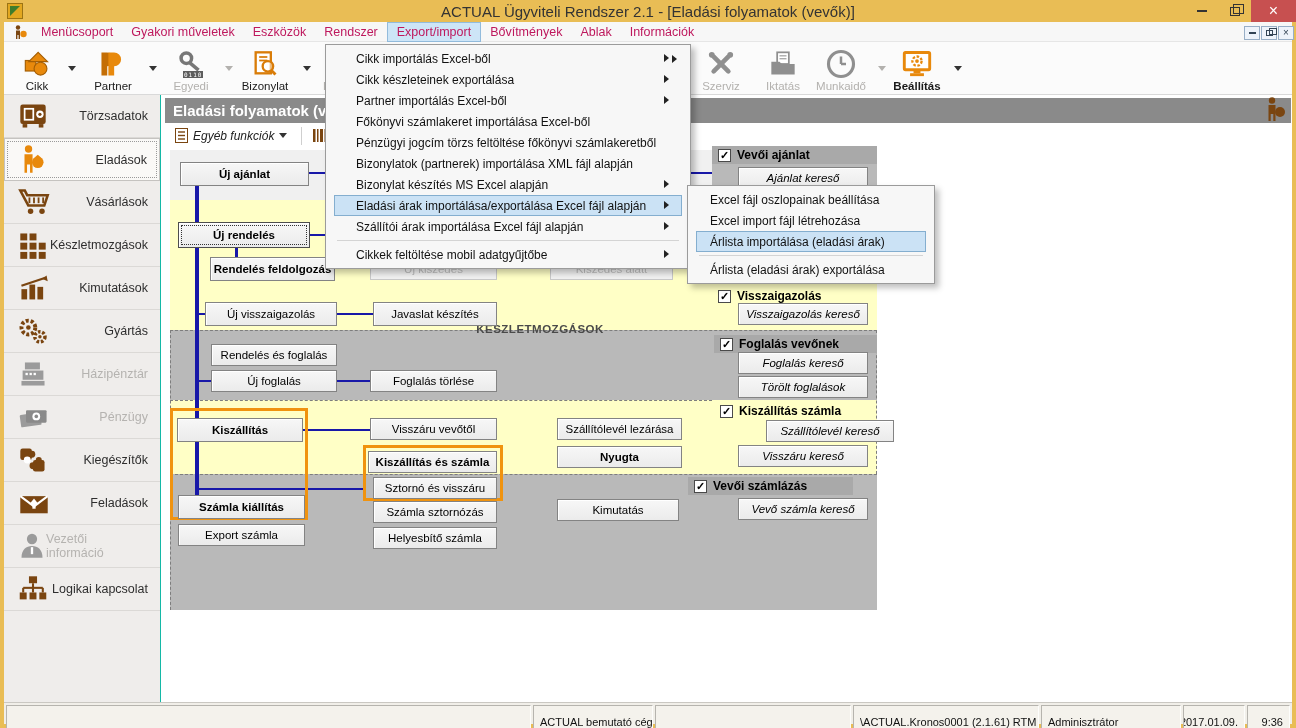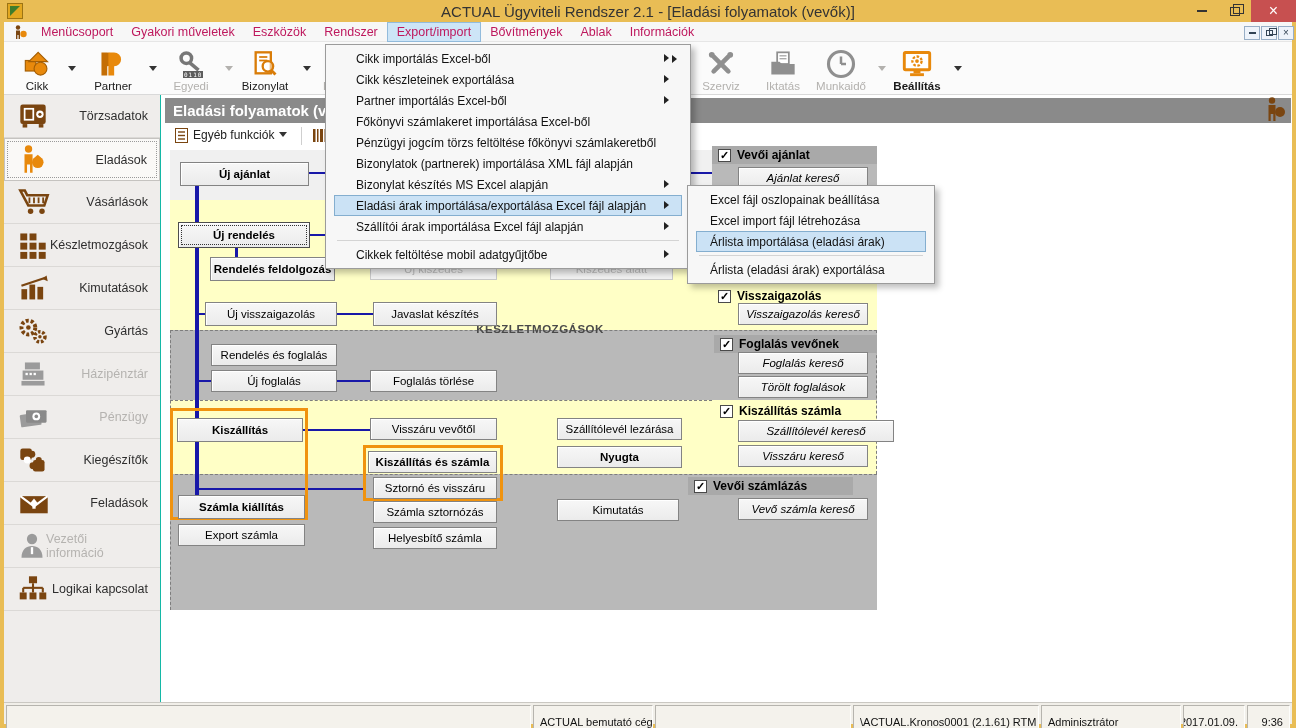--- a/index.html
+++ b/index.html
@@ -63,21 +63,21 @@
   .side-item.disabled .slabel { color:#b5b3b0; }
   .side-item.selected { background:#faf9f7; border:1px solid #c5c3c0; outline:1px dotted #9a9a9a; outline-offset:-4px; }
 
   
   .main { position:absolute; left:161px; top:95px; width:1131px; height:607px; background:#fff; }
   .main-header { position:absolute; left:4px; top:3px; width:1126px; height:25px; background:#8a8a8a;
     color:#fff; font-weight:bold; font-size:15px; display:flex; align-items:center; padding-left:8px; }
   .main-header-icon { position:absolute; right:5px; top:-2px; }
   .subbar { position:absolute; left:4px; top:28px; width:1126px; height:25px; background:#fff;
     display:flex; align-items:center; gap:6px; padding-left:6px; font-size:12px; color:#222; }
-  .egyeb-btn { display:flex; align-items:flex-start; gap:5px; padding:2px 4px; }
+  .egyeb-btn { display:flex; align-items:center; gap:5px; padding:2px 4px;font-style:italic; }
   .caret-down { width:0; height:0; border:4px solid transparent; border-top:5px solid #333; margin-top:4px; }
   .vsep { width:1px; height:18px; background:#cfcfcf; margin:0 4px; }
 
   
   .flow { position:absolute; left:9px; top:51px; width:707px; height:464px; }
   .band { position:absolute; }
   .dash-h { position:absolute; border-top:1px dashed #7d7d7d; height:0; }
   .dash-v { position:absolute; border-left:1px dashed #7d7d7d; width:0; }
   .bline { position:absolute; background:#1818a8; }
   .orect { position:absolute; border:3px solid #f0930f; }
@@ -531,21 +531,21 @@
       <span class="cb"></span>
       <span>Foglalás vevőnek</span>
     </div>
     <div class="fbtn italic" style="left:568px;top:206px;width:130px;height:22px">Foglalás kereső</div>
     <div class="fbtn italic" style="left:568px;top:230px;width:130px;height:22px">Törölt foglalások</div>
 
     <div class="rhead" style="left:544px;top:256px;width:163px;height:18px">
       <span class="cb"></span>
       <span>Kiszállítás számla</span>
     </div>
-    <div class="fbtn italic" style="left:568px;top:274px;width:156px;height:22px">Szállítólevél kereső</div>
+    <div class="fbtn italic" style="left:596px;top:274px;width:128px;height:22px">Szállítólevél kereső</div>
     <div class="fbtn italic" style="left:568px;top:299px;width:130px;height:22px">Visszáru kereső</div>
 
     <div class="rhead" style="left:518px;top:331px;width:165px;height:18px;background:#a9a9a9">
       <span class="cb"></span>
       <span>Vevői számlázás</span>
     </div>
     <div class="fbtn italic" style="left:568px;top:352px;width:130px;height:22px">Vevő számla kereső</div>
   </div>
 </div>
 

